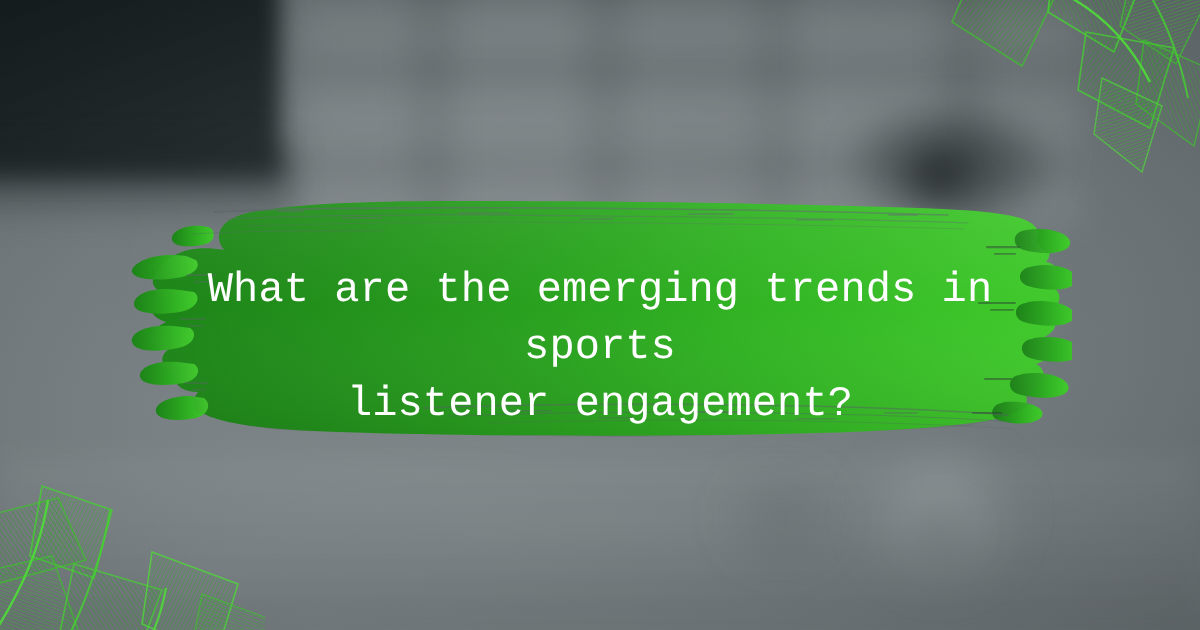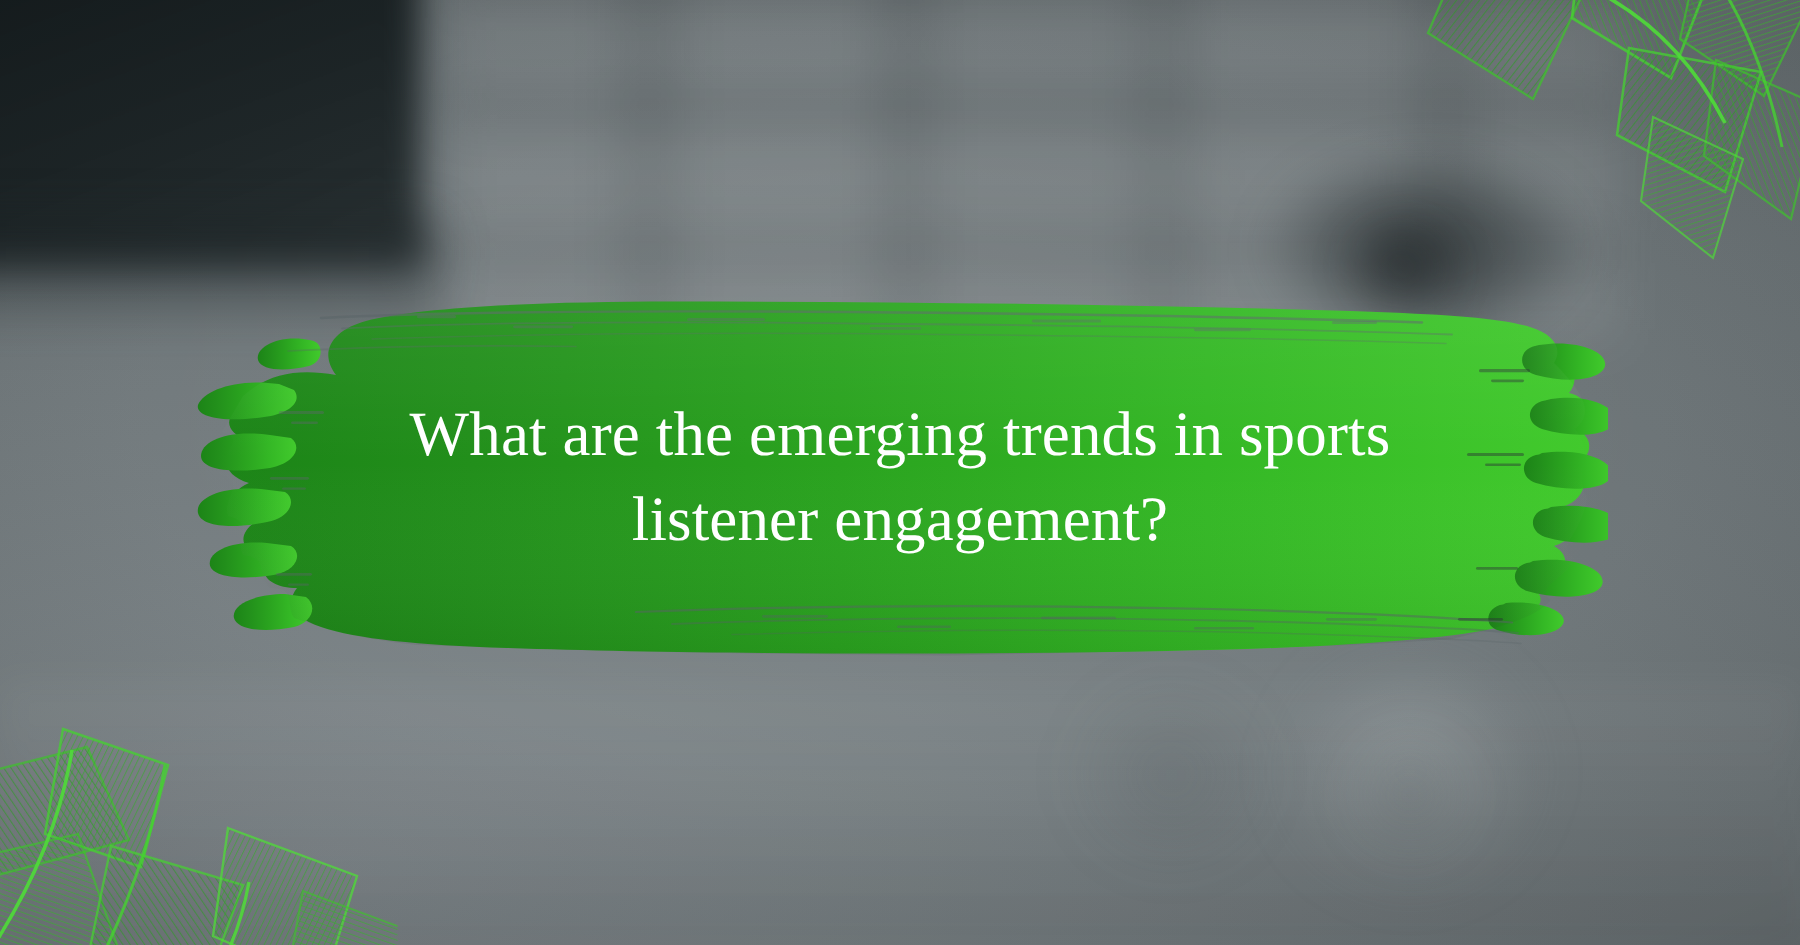--- a/index.html
+++ b/index.html
@@ -105,21 +105,21 @@
   }
   #brush-svg { width:100%; height:100%; display:block; }
 
   
   #headline {
     position:absolute;
     left:150px; top:262px;
     width:900px;
     text-align:center;
     color:#ffffff;
-    font-family:Liberation Serif, serif;
+    font-family:Liberation Mono, monospace;
     font-size:42px;
     font-weight:400;
     line-height:57px;
     letter-spacing:.1px;
     white-space:pre-line;
     text-rendering:geometricPrecision;
   }
 </style>
 </head>
 <body>

